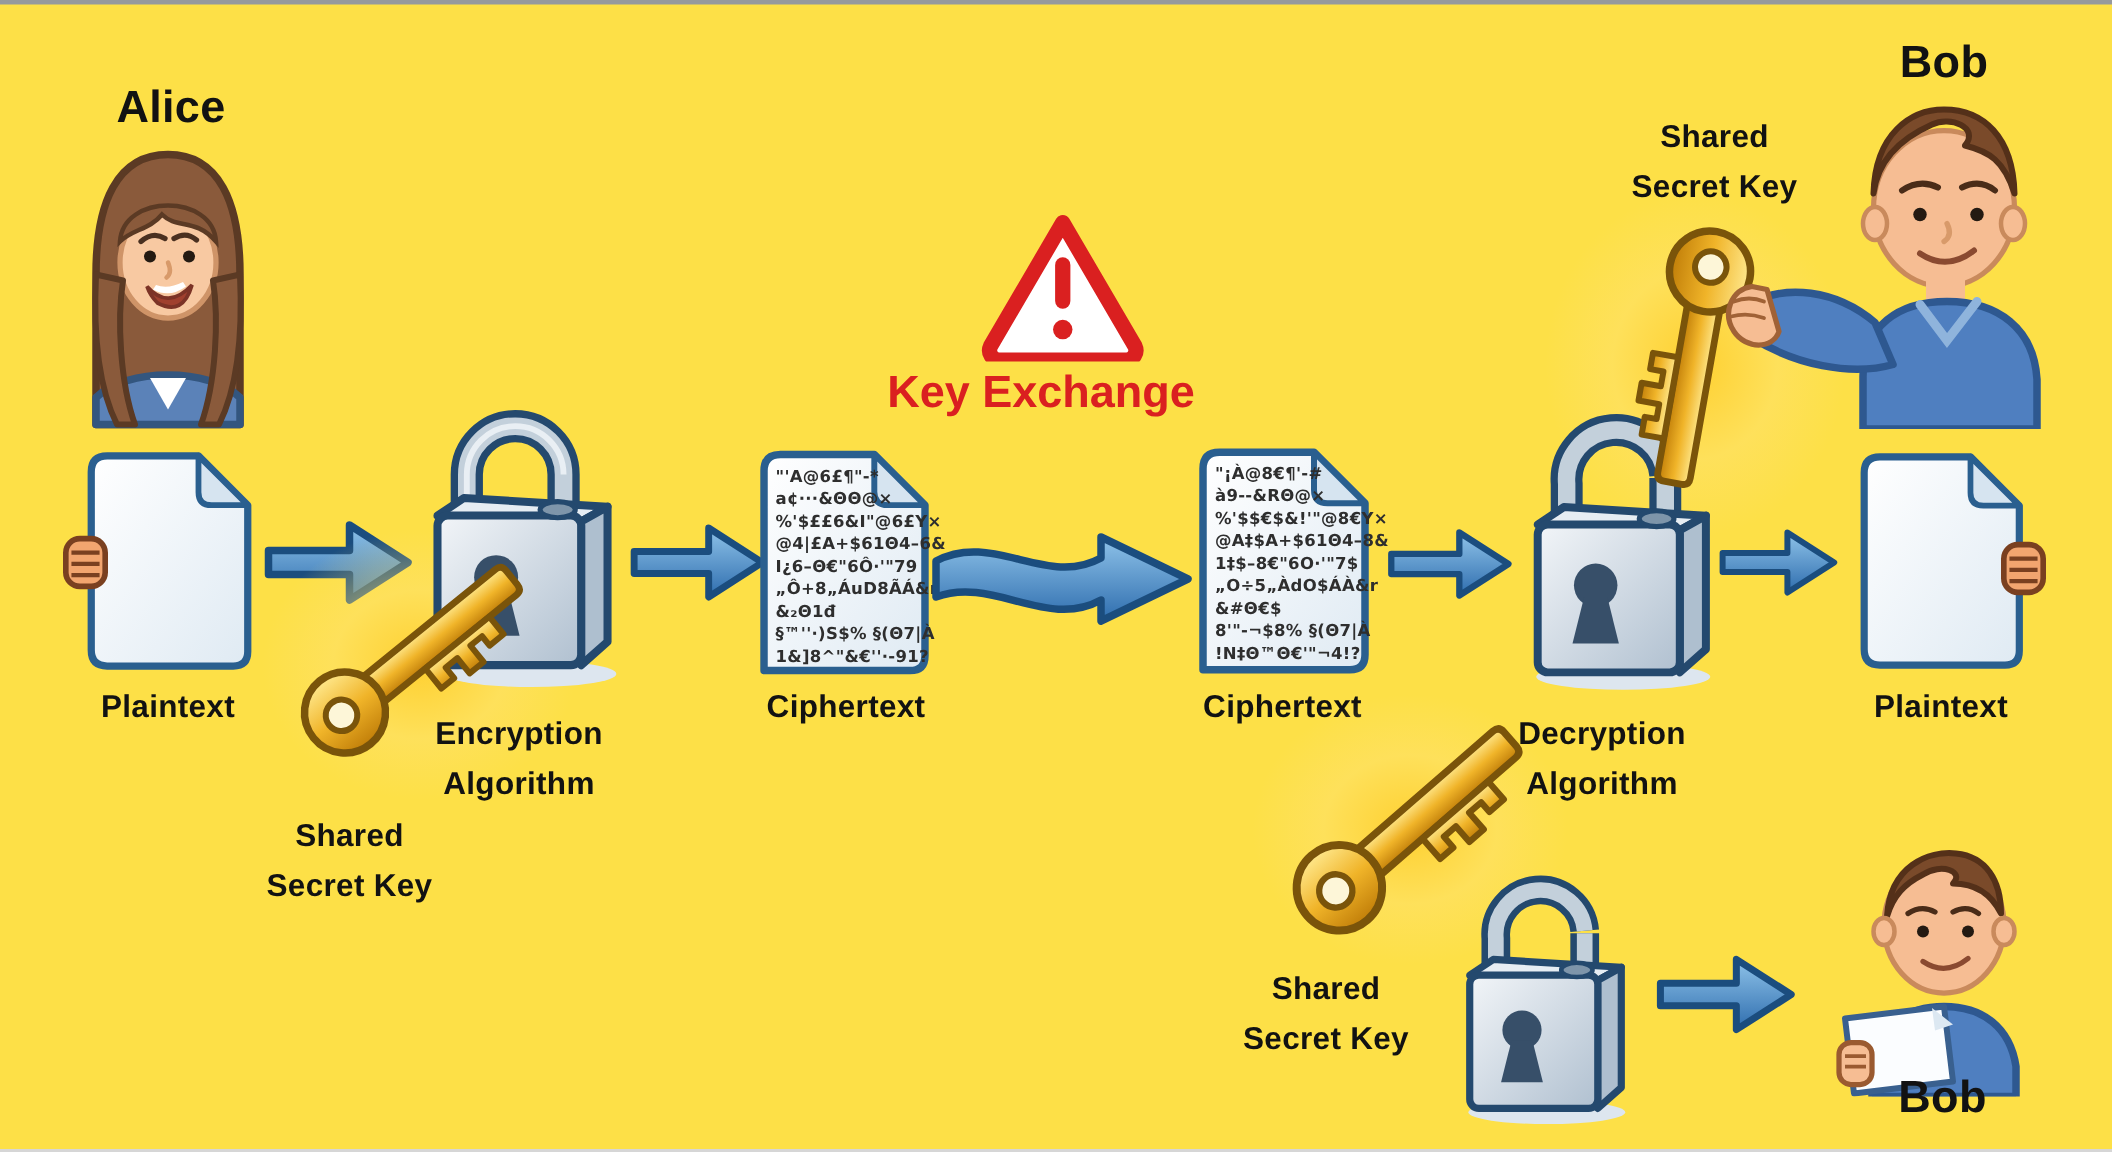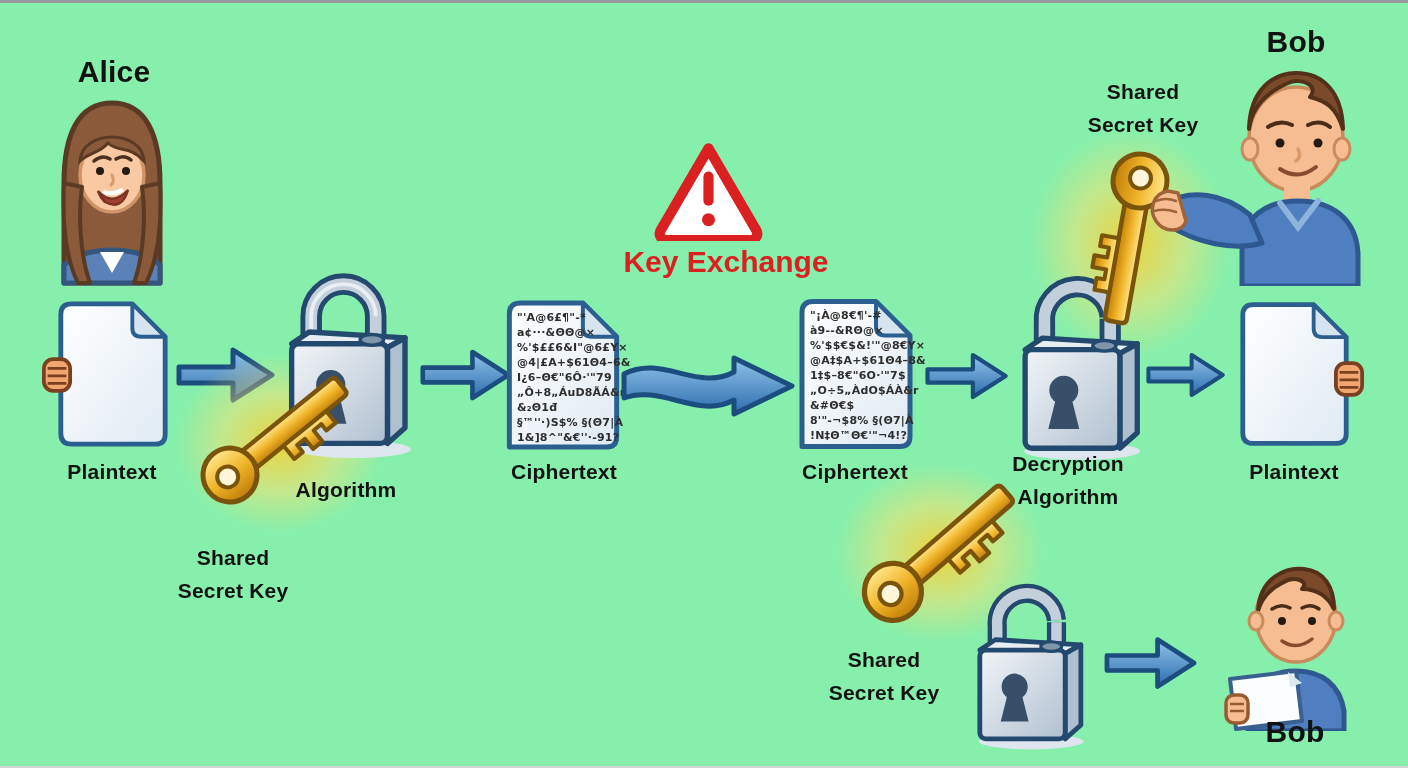--- a/index.html
+++ b/index.html
@@ -1,18 +1,18 @@
 <!DOCTYPE html>
 <html><head>
 <meta charset="utf-8">
 <style>
   html,body{margin:0;padding:0;background:#ffffff;}
   #stage{
     position:relative;width:1408px;height:768px;overflow:hidden;
-    background:#86efac;font-family:"Liberation Sans",sans-serif;
+    background:#fde047;font-family:"Liberation Sans",sans-serif;
     border-top:3px solid #96999d;border-bottom:2px solid #d6d6d6;
     box-sizing:border-box;
   }
   .abs{position:absolute;}
   .label{
     position:absolute;font-weight:bold;color:#121212;text-align:center;
     font-size:21px;line-height:33px;letter-spacing:0.2px;
   }
   .name{font-size:30px;}
   .risk-label{
@@ -103,20 +103,21 @@
     <circle cx="64" cy="142" r="15" fill="#374f69"></circle>
     <polygon points="56,150 48,182 80,182 72,150" fill="#374f69"></polygon>
   </svg>
   <svg class="abs" style="left:198px;top:430px;transform:rotate(-39deg);transform-origin:32px 42px;" width="180" height="84" viewBox="0 0 180 84">
     <path d="M56,31 H170 Q175,31 175,36 V48 Q175,53 170,53 H56 Z" fill="url(#gGold)" stroke="#7a540a" stroke-width="4.5" stroke-linejoin="round"></path>
     <polygon points="92,53 92,70 103,70 103,61 113,61 113,74 125,74 125,60 135,60 135,68 147,68 147,53" fill="url(#gGold)" stroke="#7a540a" stroke-width="4" stroke-linejoin="round"></polygon>
     <circle cx="32" cy="42" r="27" fill="url(#gGold)" stroke="#7a540a" stroke-width="5"></circle>
     <circle cx="29" cy="42" r="10.5" fill="#fdf6d8" stroke="#7a540a" stroke-width="4"></circle>
   </svg>
   <div class="label" style="left:246px;top:470px;width:200px;">
+    <div>Encryption</div>
     <div>Algorithm</div>
   </div>
   <div class="label" style="left:133px;top:538px;width:200px;">
     <div>Shared</div>
     <div>Secret Key</div>
   </div>
 
   <svg class="abs" style="left:420px;top:342px;" width="92" height="60" viewBox="0 0 100 64">
     <polygon points="3,24 57,24 57,7 96,32 57,57 57,40 3,40" fill="url(#gArrow)" stroke="#1b4d7e" stroke-width="5" stroke-linejoin="round"></polygon>
   </svg>
@@ -136,21 +137,21 @@
     <span>§™''·)S$% §(Θ7|À</span>
     <span>1&amp;]8^"&amp;€''·-91?</span>
   </div>
   <div class="label" style="left:464px;top:452px;width:200px;">Ciphertext</div>
 
   <svg class="abs" style="left:652px;top:138px;" width="113" height="100" viewBox="0 0 120 108">
     <path d="M60,8 L112,97 a7,7 0 0 1 -6,10 H14 a7,7 0 0 1 -6,-10 Z" fill="#ffffff" stroke="#da2020" stroke-width="11" stroke-linejoin="round"></path>
     <rect x="54.5" y="33" width="11" height="37" rx="5.5" fill="#da2020"></rect>
     <circle cx="60" cy="85" r="7" fill="#da2020"></circle>
   </svg>
-  <div class="risk-label" style="left:576px;top:242px;width:300px;">
+  <div class="risk-label" style="left:544px;top:242px;width:300px;">
     <div>Key Exchange</div>
   </div>
 
   <svg class="abs" style="left:620px;top:345px;" width="178" height="76" viewBox="0 0 178 76">
     <path d="M4,26 C42,6 78,44 114,24 L114,10 L172,38 L114,66 L114,52 C78,72 42,36 4,50 Z" fill="url(#gArrow)" stroke="#1b4d7e" stroke-width="5" stroke-linejoin="round"></path>
   </svg>
 
   <svg class="abs" style="left:797px;top:292px;" width="118" height="158" viewBox="0 0 118 155">
     <path d="M16,5 H79 L113,39 V140 Q113,150 103,150 H16 Q5,150 5,150 L5,16 Q5,5 16,5 Z" fill="url(#gDoc)" stroke="#2a5f8f" stroke-width="5" stroke-linejoin="round"></path>
     <path d="M79,5 V30 Q79,39 88,39 H113 Z" fill="#d6e4f0" stroke="#2a5f8f" stroke-width="4" stroke-linejoin="round"></path>
@@ -231,21 +232,21 @@
   </svg>
   <div class="label" style="left:1194px;top:452px;width:200px;">Plaintext</div>
 
   <div class="glow" style="left:835px;top:460px;width:210px;height:180px;"></div>
   <svg class="abs" style="left:859px;top:545px;transform:rotate(-41deg);transform-origin:33px 44px;" width="190" height="89" viewBox="0 0 180 84">
     <path d="M56,31 H170 Q175,31 175,36 V48 Q175,53 170,53 H56 Z" fill="url(#gGold)" stroke="#7a540a" stroke-width="4.5" stroke-linejoin="round"></path>
     <polygon points="92,53 92,70 103,70 103,61 113,61 113,74 125,74 125,60 135,60 135,68 147,68 147,53" fill="url(#gGold)" stroke="#7a540a" stroke-width="4" stroke-linejoin="round"></polygon>
     <circle cx="32" cy="42" r="27" fill="url(#gGold)" stroke="#7a540a" stroke-width="5"></circle>
     <circle cx="29" cy="42" r="10.5" fill="#fdf6d8" stroke="#7a540a" stroke-width="4"></circle>
   </svg>
-  <div class="label" style="left:968px;top:444px;width:200px;">
+  <div class="label" style="left:968px;top:470px;width:200px;">
     <div>Decryption</div>
     <div>Algorithm</div>
   </div>
   <div class="label" style="left:784px;top:640px;width:200px;">
     <div>Shared</div>
     <div>Secret Key</div>
   </div>
   <svg class="abs" style="left:955px;top:553px;" width="135" height="196" viewBox="0 0 150 225">
     <ellipse cx="85" cy="213" rx="60" ry="9" fill="#dde6ef"></ellipse>
     <path d="M46,112 V80 a34,34 0 0 1 68,-6" fill="none" stroke="#24496e" stroke-width="22"></path>

